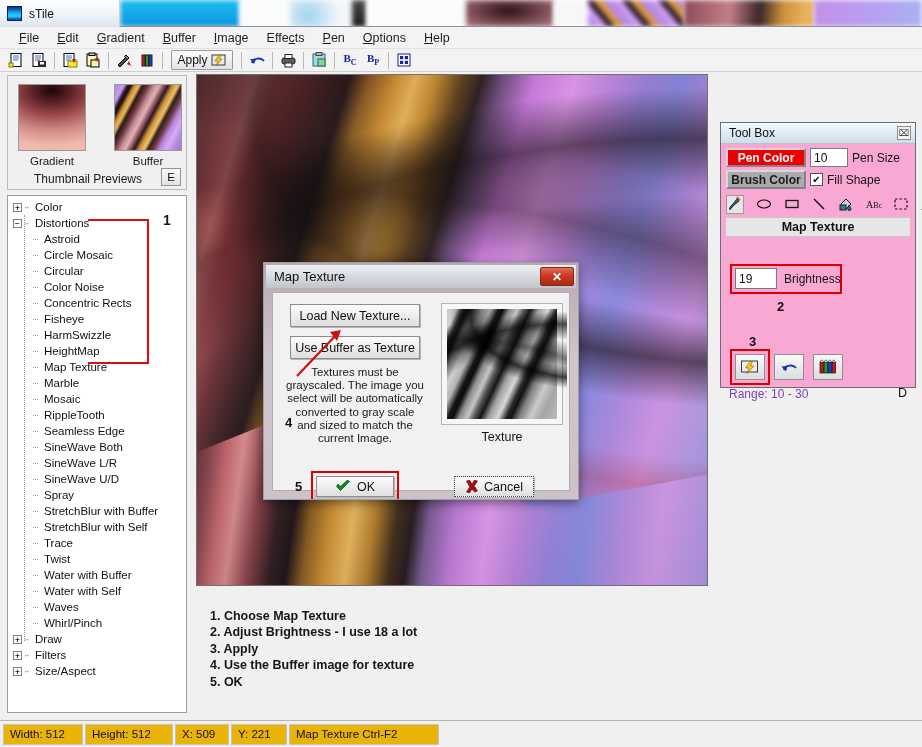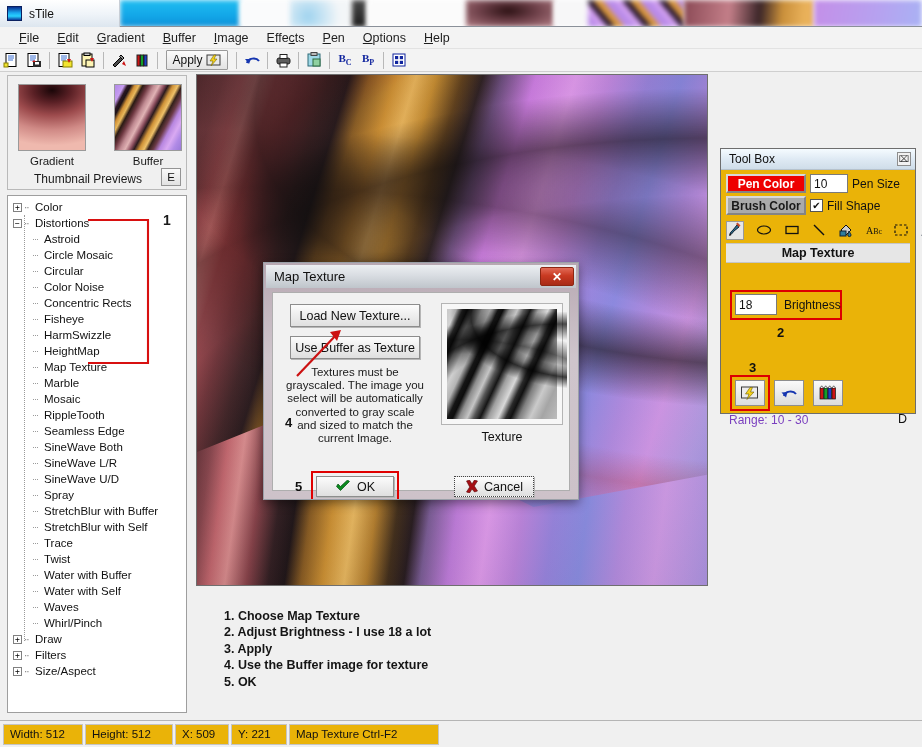--- a/index.html
+++ b/index.html
@@ -55,20 +55,21 @@
     padding: 2px 9px;
     cursor: default;
   }
   .menu-item .u { text-decoration: underline; }
 
   
   .toolbar {
     position: absolute; left: 0; top: 49px; width: 922px; height: 23px;
     background: #f3f3f3;
     display: flex; align-items: center; gap: 1px;
+    padding-left: 5px;
     border-bottom: 1px solid #cfcfcf;
     z-index: 5;
   }
   .tb-btn {
     width: 22px; height: 21px;
     display: flex; align-items: center; justify-content: center;
     font-size: 11px;
   }
   .tb-sep { width: 1px; height: 17px; background: #b8b8b8; margin: 0 3px; }
   .apply-btn {
@@ -146,33 +147,32 @@
   .canvas-wrap {
     position: absolute; left: 196px; top: 74px;
     width: 512px; height: 512px;
     border: 1px solid #6f6f6f;
     overflow: hidden;
     z-index: 2;
   }
   .canvas-art { position: absolute; inset: 0; }
 
   .instructions {
-    position: absolute; left: 224px; top: 608px;
+    position: absolute; left: 210px; top: 608px;
     font-size: 12.5px; font-weight: bold; color: #151515;
     line-height: 16.4px;
     z-index: 3;
   }
 
   
   .toolbox {
     position: absolute; left: 720px; top: 122px; width: 196px; height: 266px;
-    background: #eab308;
+    background: #f9a8d4;
     border: 1px solid #6d6d6d;
     z-index: 7;
-    margin-top: 26px;
   }
   .tb-title {
     height: 21px;
     background: linear-gradient(180deg,#f5fbff 0%,#dfeaf4 50%,#cfdde9 100%);
     display: flex; align-items: center; justify-content: space-between;
     padding: 0 4px 0 8px;
     font-size: 12px; color: #101010;
     border-bottom: 1px solid #b6c2cc;
   }
   .tb-close {
@@ -780,21 +780,21 @@
               <path d="M2 14l2-0.5 7-7-1.5-1.5-7 7z" fill="#59b4c8" stroke="#123"></path>
               <circle cx="12" cy="4" r="2.4" fill="#cc1414" stroke="#6a0909"></circle>
             </svg>
         </div>
       </div>
 
       <div class="tb-effect-title">Map Texture</div>
 
       <div class="bright-outline"></div>
       <div class="bright-row">
-        <div class="bright-field">18</div>
+        <div class="bright-field">19</div>
         <div class="fieldlabel">Brightness</div>
       </div>
       <div class="step2">2</div>
       <div class="step3">3</div>
 
       <div class="apply-outline"></div>
       <div class="tbtn-sq" style="left:14px;top:210px;">
         <svg width="20" height="16" viewBox="0 0 20 16">
             <rect x="1.5" y="2" width="16" height="11" fill="#ececec" stroke="#3a3a3a"></rect>
             <path d="M10 2.5L5.5 9H9l-2 5.5L14 7h-3.5l2-4.5z" fill="#f5d21b" stroke="#6e6000" stroke-width=".6"></path>

